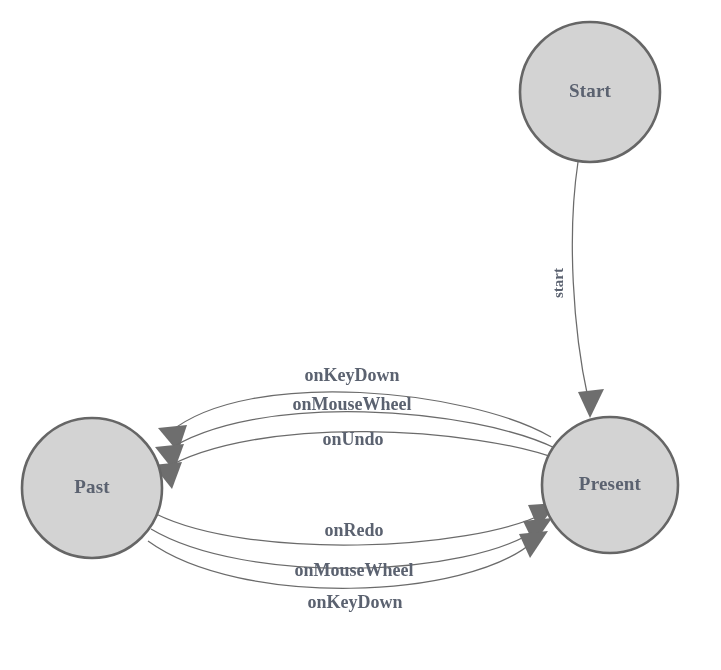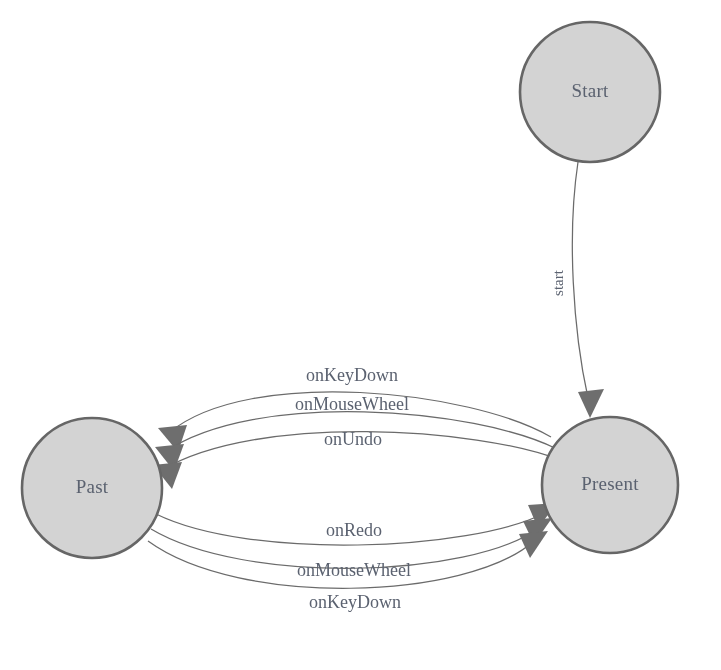--- a/index.html
+++ b/index.html
@@ -11,20 +11,21 @@
     width: 721px;
     height: 670px;
     overflow: hidden;
     font-family: "Liberation Serif", "DejaVu Serif", serif;
   }
   #diagram-root {
     position: relative;
     width: 721px;
     height: 670px;
     background: #ffffff;
+    font-weight: bold;
   }
   svg#state-diagram {
     display: block;
     width: 721px;
     height: 670px;
   }
   .node-circle {
     fill: #d3d3d3;
     stroke: #666666;
     stroke-width: 2.6;

